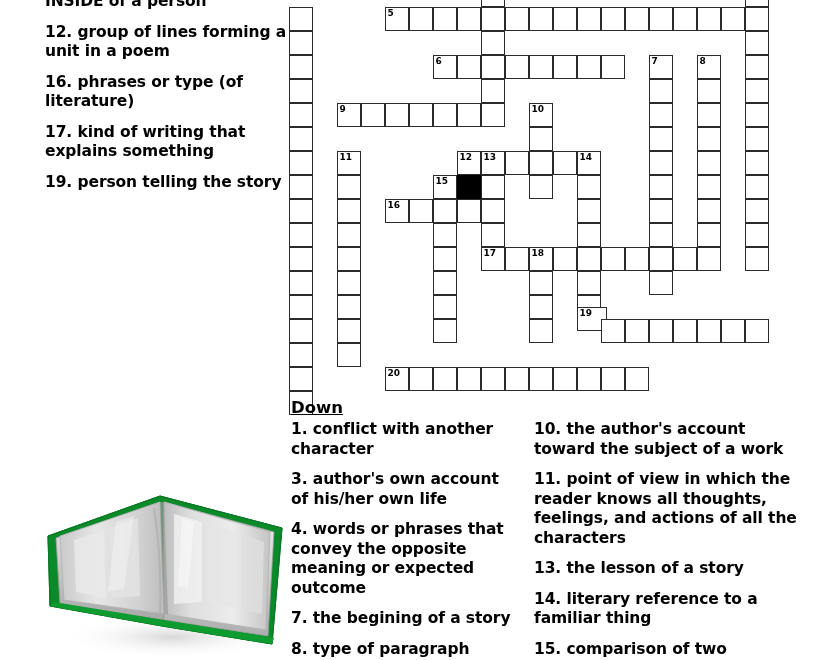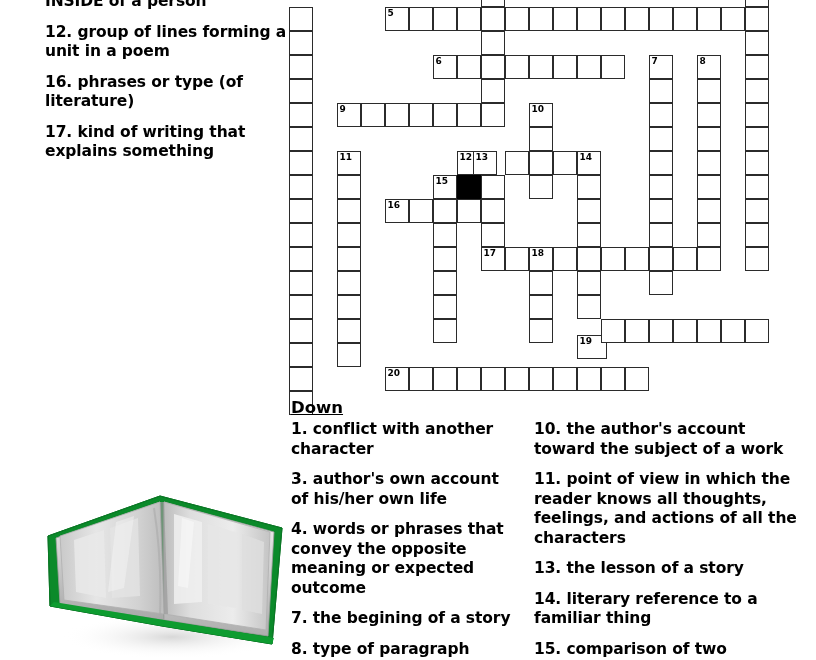--- a/index.html
+++ b/index.html
@@ -103,20 +103,21 @@
   #book-illustration svg { display: block; }
 </style>
 </head>
 <body>
 
 <div id="across-clues">
     <p class="clue"><span>INSIDE of a person</span></p>
     <p class="clue"><span class="num">12. </span><span>group of lines forming a unit in a poem</span></p>
     <p class="clue"><span class="num">16. </span><span>phrases or type (of literature)</span></p>
     <p class="clue"><span class="num">17. </span><span>kind of writing that explains something</span></p>
+    <p class="clue"><span class="num">19. </span><span>person telling the story</span></p>
   </div>
 
 <div id="grid-wrap">
   <div id="grid">
       <div class="cell" style="left: 0px; top: 24px;"></div>
       <div class="cell" style="left: 0px; top: 48px;"></div>
       <div class="cell" style="left: 0px; top: 72px;"></div>
       <div class="cell" style="left: 0px; top: 96px;"></div>
       <div class="cell" style="left: 0px; top: 120px;"></div>
       <div class="cell" style="left: 0px; top: 144px;"></div>
@@ -192,21 +193,21 @@
       <div class="cell" style="left: 240px; top: 144px;"></div>
       <div class="cell" style="left: 360px; top: 144px;"></div>
       <div class="cell" style="left: 408px; top: 144px;"></div>
       <div class="cell" style="left: 456px; top: 144px;"></div>
       <div class="cell" style="left: 48px; top: 168px;">
         <span class="cnum">11</span>
       </div>
       <div class="cell" style="left: 168px; top: 168px; text-align: right;">
         <span class="cnum">12</span>
       </div>
-      <div class="cell" style="left: 184px; top: 168px;">
+      <div class="cell" style="left: 192px; top: 168px;">
         <span class="cnum">13</span>
       </div>
       <div class="cell" style="left: 216px; top: 168px;"></div>
       <div class="cell" style="left: 240px; top: 168px;"></div>
       <div class="cell" style="left: 264px; top: 168px;"></div>
       <div class="cell" style="left: 288px; top: 168px;">
         <span class="cnum">14</span>
       </div>
       <div class="cell" style="left: 360px; top: 168px;"></div>
       <div class="cell" style="left: 408px; top: 168px;"></div>
@@ -263,21 +264,21 @@
       <div class="cell" style="left: 240px; top: 288px;"></div>
       <div class="cell" style="left: 288px; top: 288px;"></div>
       <div class="cell" style="left: 360px; top: 288px;"></div>
       <div class="cell" style="left: 48px; top: 312px;"></div>
       <div class="cell" style="left: 144px; top: 312px;"></div>
       <div class="cell" style="left: 240px; top: 312px;"></div>
       <div class="cell" style="left: 288px; top: 312px;"></div>
       <div class="cell" style="left: 48px; top: 336px;"></div>
       <div class="cell" style="left: 144px; top: 336px;"></div>
       <div class="cell" style="left: 240px; top: 336px;"></div>
-      <div class="cell" style="left: 288px; top: 352px; padding-left: 28px;">
+      <div class="cell" style="left: 288px; top: 324px; padding-left: 28px;">
         <span class="cnum">19</span>
       </div>
       <div class="cell" style="left: 312px; top: 336px;"></div>
       <div class="cell" style="left: 336px; top: 336px;"></div>
       <div class="cell" style="left: 360px; top: 336px;"></div>
       <div class="cell" style="left: 384px; top: 336px;"></div>
       <div class="cell" style="left: 408px; top: 336px;"></div>
       <div class="cell" style="left: 432px; top: 336px;"></div>
       <div class="cell" style="left: 456px; top: 336px;"></div>
       <div class="cell" style="left: 48px; top: 360px;"></div>

